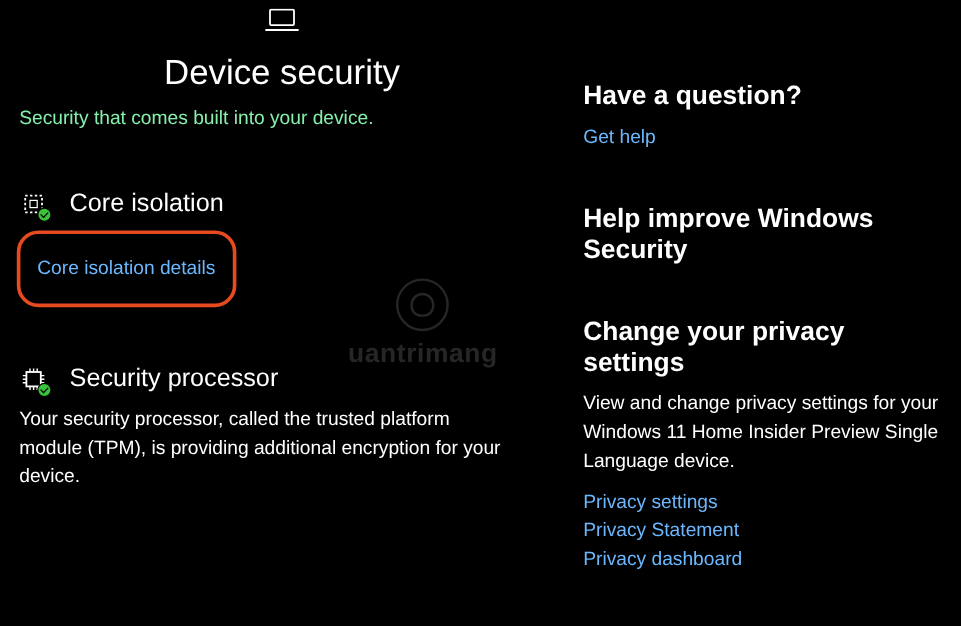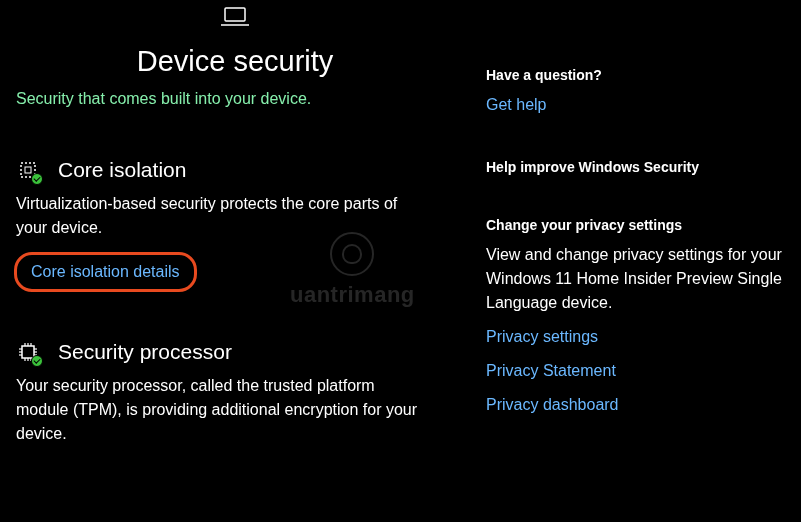--- a/index.html
+++ b/index.html
@@ -107,44 +107,44 @@
       font-size: 16px;
       text-decoration: none;
       cursor: pointer;
       display: inline-block;
       line-height: 1.5;
     }
     .highlight-box {
       display: inline-block;
       border: 3px solid #e84a1f;
       border-radius: 18px;
-      padding: 5px 14px;
+      padding: 17px 14px;
       margin-left: -2px;
     }
     .side-section {
       margin-bottom: 42px;
     }
     .side-section.first {
       margin-top: 62px;
     }
     .side-title {
-      font-size: 14px;
+      font-size: 22px;
       font-weight: 600;
       margin-bottom: 10px;
     }
     .side-desc {
       font-size: 16px;
       color: #fff;
       line-height: 1.5;
       margin-bottom: 10px;
     }
     .side-links {
       display: flex;
       flex-direction: column;
-      gap: 10px;
+      gap: 0;
     }
     .watermark {
       position: absolute;
       left: 290px;
       top: 232px;
       display: flex;
       align-items: center;
       gap: 6px;
       opacity: 0.28;
       pointer-events: none;
@@ -193,21 +193,20 @@
     <div class="section-header">
       <span class="section-icon">
         <svg width="24" height="24" viewBox="0 0 24 24" fill="none">
           <rect x="5" y="5" width="14" height="14" stroke="#fff" stroke-width="1.5" stroke-dasharray="2 2"></rect>
           <rect x="9" y="9" width="6" height="6" stroke="#fff" stroke-width="1"></rect>
         </svg>
         <span class="badge-dot"></span>
       </span>
       <h2>Core isolation</h2>
     </div>
-    <p class="section-desc">Virtualization-based security protects the core parts of your device.</p>
     <span class="highlight-box">
       <a class="link">Core isolation details</a>
     </span>
   </div>
 
   <div class="section">
     <div class="section-header">
       <span class="section-icon">
         <svg width="24" height="24" viewBox="0 0 24 24" fill="none">
           <rect x="6" y="6" width="12" height="12" stroke="#fff" stroke-width="1.5"></rect>

